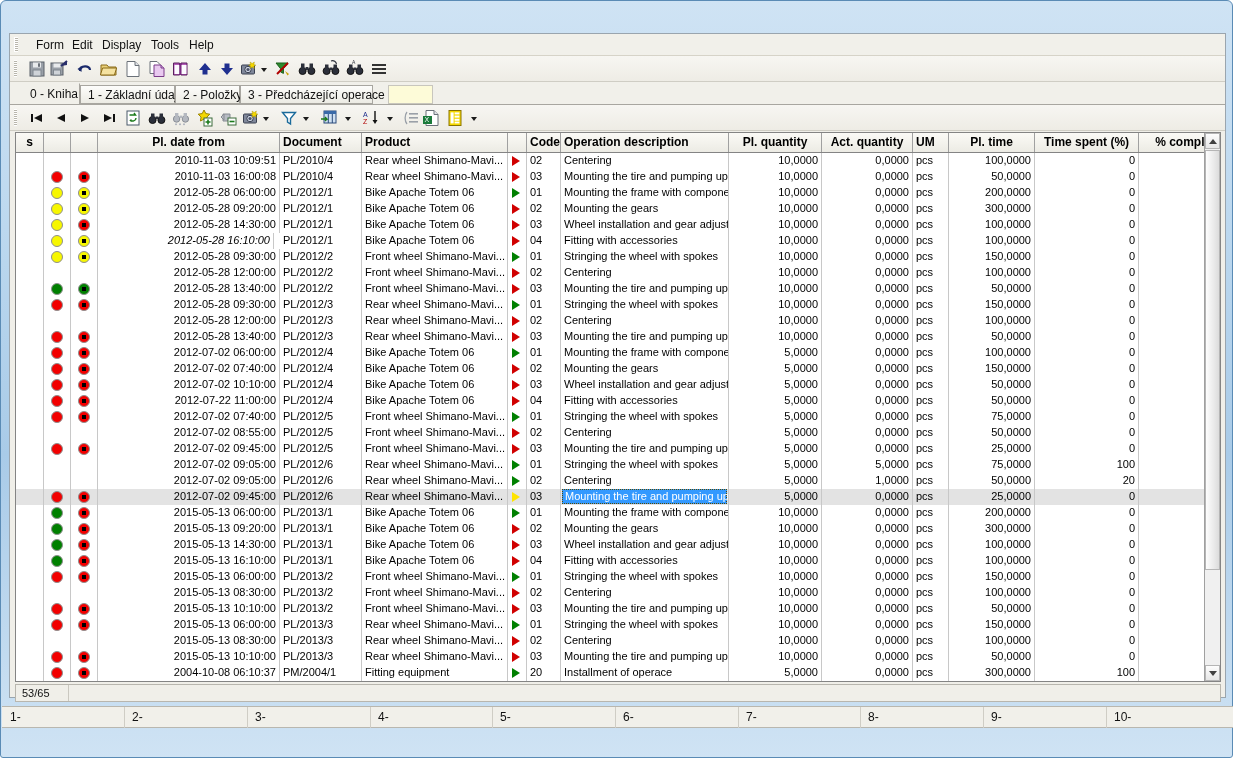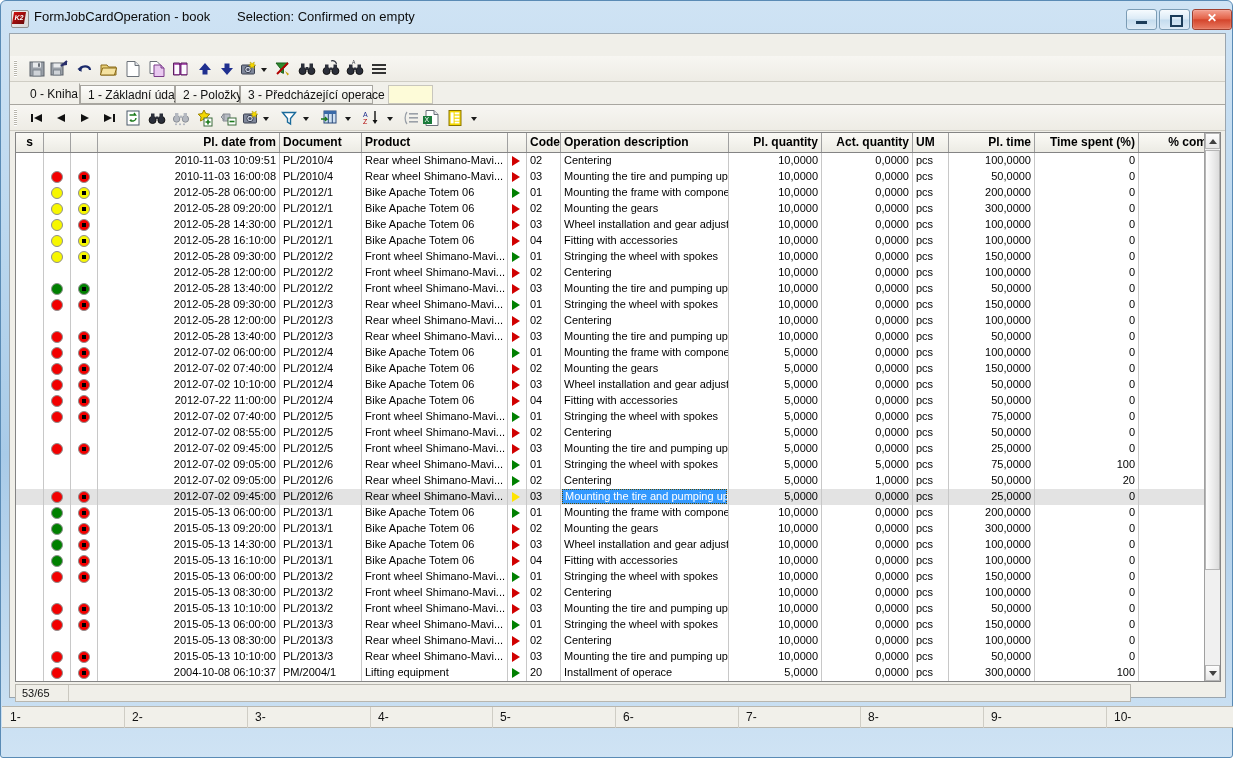--- a/index.html
+++ b/index.html
@@ -211,21 +211,21 @@
     font-size: 12px; font-weight: bold;
     color: #000;
     box-sizing: border-box;
     border-right: 1px solid #a0a0a0;
     background: linear-gradient(to bottom,#fbfaf6 0%,#ecebe4 100%);
     overflow: hidden;
     white-space: nowrap;
     padding: 0 3px;
     cursor: default;
   }
-  .hcell.r { text-align: right; }
+  .hcell.r { text-align: center; }
   .hcell.c { text-align: center; }
 
   #rows {
     position: absolute; left: 0; top: 20px;
     width: 1190px; height: 529px;
     overflow: hidden;
   }
   .row {
     position: absolute; left: 0;
     width: 1190px; height: 16px;
@@ -311,21 +311,21 @@
     position: absolute; left: 0; top: 17px;
     width: 15px; height: 420px;
     background: linear-gradient(to right,#fdfdfd 0%,#eaeaea 60%,#dcdcdc 100%);
     border: 1px solid #b5b5b5;
     box-sizing: border-box;
   }
 
   
   #counterbar {
     position: absolute; left: 5px; top: 650px;
-    width: 1116px; height: 18px;
+    width: 1206px; height: 18px;
     background: #f0efe9;
     border: 1px solid #b8b6ae;
     box-sizing: border-box;
   }
   #counter-text {
     position: absolute; left: 6px; top: 2px;
     font-size: 11px; color: #111;
   }
   #counter-div {
     position: absolute; left: 52px; top: 0;
@@ -376,39 +376,31 @@
     background:
       linear-gradient(135deg, transparent 0 45%, #9aa5ae 45% 55%, transparent 55%),
       linear-gradient(135deg, transparent 0 70%, #9aa5ae 70% 80%, transparent 80%);
   }
 </style>
 </head>
 <body>
 
 <div id="window">
 
-  <div id="titlebar">
-    <div id="app-icon">
-        <div class="k2">K2</div>
-      </div>
-    <div id="title-text">FormJobCardOperation - book</div>
-    <div id="title-selection">Selection: Confirmed on empty</div>
-    <div class="caption-btn" id="btn-min">
-        <div class="minbar"></div>
-      </div>
-    <div class="caption-btn" id="btn-max">
-        <div class="maxbox"></div>
-      </div>
-    <div class="caption-btn" id="btn-close">
-        <div class="cap-glyph">✕</div>
-      </div>
-  </div>
 
   <div id="client">
 
+    <div id="menubar">
+      <div class="grip"></div>
+      <div class="menu-item" style="left:22px">Form</div>
+      <div class="menu-item" style="left:58px">Edit</div>
+      <div class="menu-item" style="left:88px">Display</div>
+      <div class="menu-item" style="left:137px">Tools</div>
+      <div class="menu-item" style="left:175px">Help</div>
+    </div>
 
     <div id="toolbar1">
       <div class="grip"></div>
 
       <div class="tbtn" style="left:18px">
         <svg width="18" height="18" viewBox="0 0 18 18">
             <rect x="2" y="2" width="14" height="14" fill="#9aa0a8" stroke="#5a6069"></rect>
             <rect x="5" y="2.5" width="8" height="5" fill="#e8eaec"></rect>
             <rect x="5" y="10" width="8" height="6" fill="#cfd3d8" stroke="#7f868e"></rect>
             <rect x="10" y="3.3" width="2" height="3.5" fill="#6b7179"></rect>
@@ -826,21 +818,21 @@
           <div class="row" style="top: 80px;">
             <div class="cell c" style="left: 0px; width: 28px;"></div>
             <div class="cell c" style="left: 28px; width: 27px;">
               <div class="lamp yellow"></div>
             </div>
             <div class="cell c" style="left: 55px; width: 27px;">
               <div class="lamp yellow">
                 <div class="dot"></div>
               </div>
             </div>
-            <div class="cell r" style="left: 82px; width: 182px;">2012-05-28 16:10:00</div>
+            <div class="cell r" style="left: 76px; width: 182px; font-style: italic;">2012-05-28 16:10:00</div>
             <div class="cell" style="left: 264px; width: 82px;">PL/2012/1</div>
             <div class="cell" style="left: 346px; width: 146px;">Bike Apache Totem 06</div>
             <div class="cell c" style="left: 492px; width: 19px;">
               <div class="arrow"></div>
             </div>
             <div class="cell" style="left: 511px; width: 34px;">04</div>
             <div class="cell" style="left: 545px; width: 168px;">Fitting with accessories</div>
             <div class="cell r" style="left: 713px; width: 93px;">10,0000</div>
             <div class="cell r" style="left: 806px; width: 91px;">0,0000</div>
             <div class="cell" style="left: 897px; width: 36px;">pcs</div>
@@ -1463,21 +1455,21 @@
             <div class="cell c" style="left: 28px; width: 27px;">
               <div class="lamp red"></div>
             </div>
             <div class="cell c" style="left: 55px; width: 27px;">
               <div class="lamp red">
                 <div class="dot"></div>
               </div>
             </div>
             <div class="cell r" style="left: 82px; width: 182px;">2004-10-08 06:10:37</div>
             <div class="cell" style="left: 264px; width: 82px;">PM/2004/1</div>
-            <div class="cell" style="left: 346px; width: 146px;">Lifting equipment</div>
+            <div class="cell" style="left: 346px; width: 146px;">Fitting equipment</div>
             <div class="cell c" style="left: 492px; width: 19px;">
               <div class="arrow green"></div>
             </div>
             <div class="cell" style="left: 511px; width: 34px;">20</div>
             <div class="cell" style="left: 545px; width: 168px;">Installment of operace</div>
             <div class="cell r" style="left: 713px; width: 93px;">5,0000</div>
             <div class="cell r" style="left: 806px; width: 91px;">0,0000</div>
             <div class="cell" style="left: 897px; width: 36px;">pcs</div>
             <div class="cell r" style="left: 933px; width: 86px;">300,0000</div>
             <div class="cell r" style="left: 1019px; width: 104px;">100</div>

